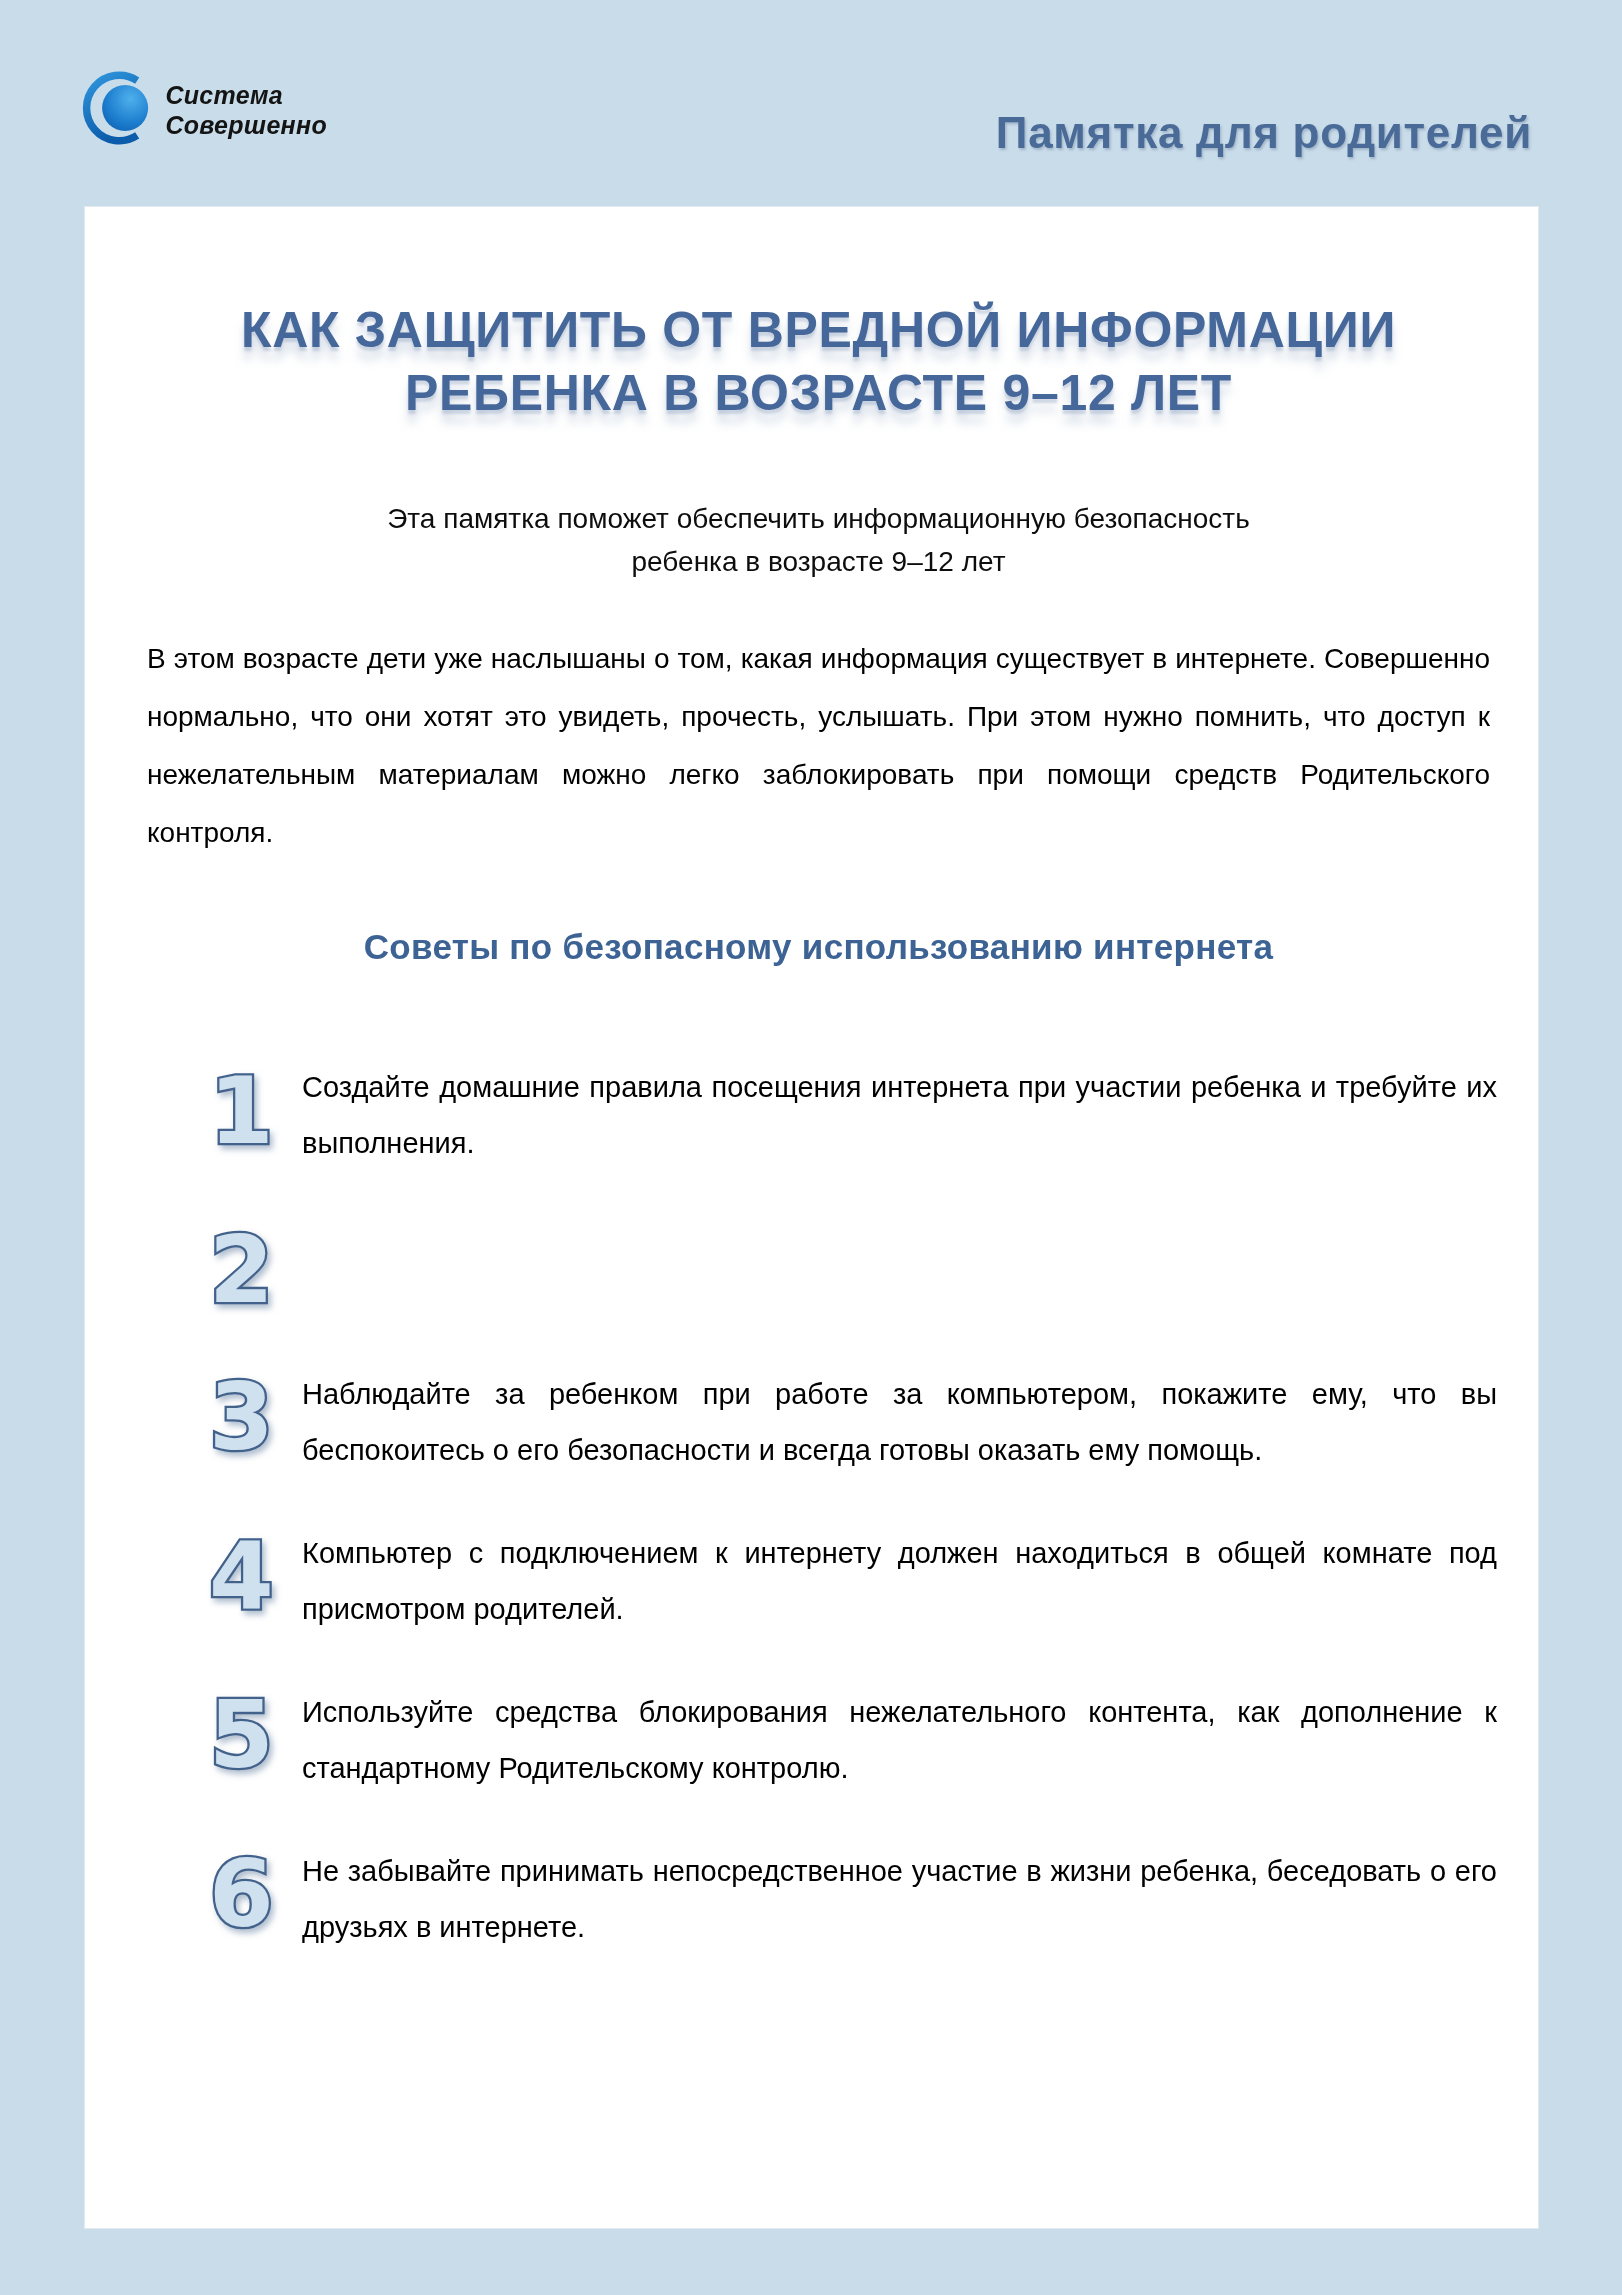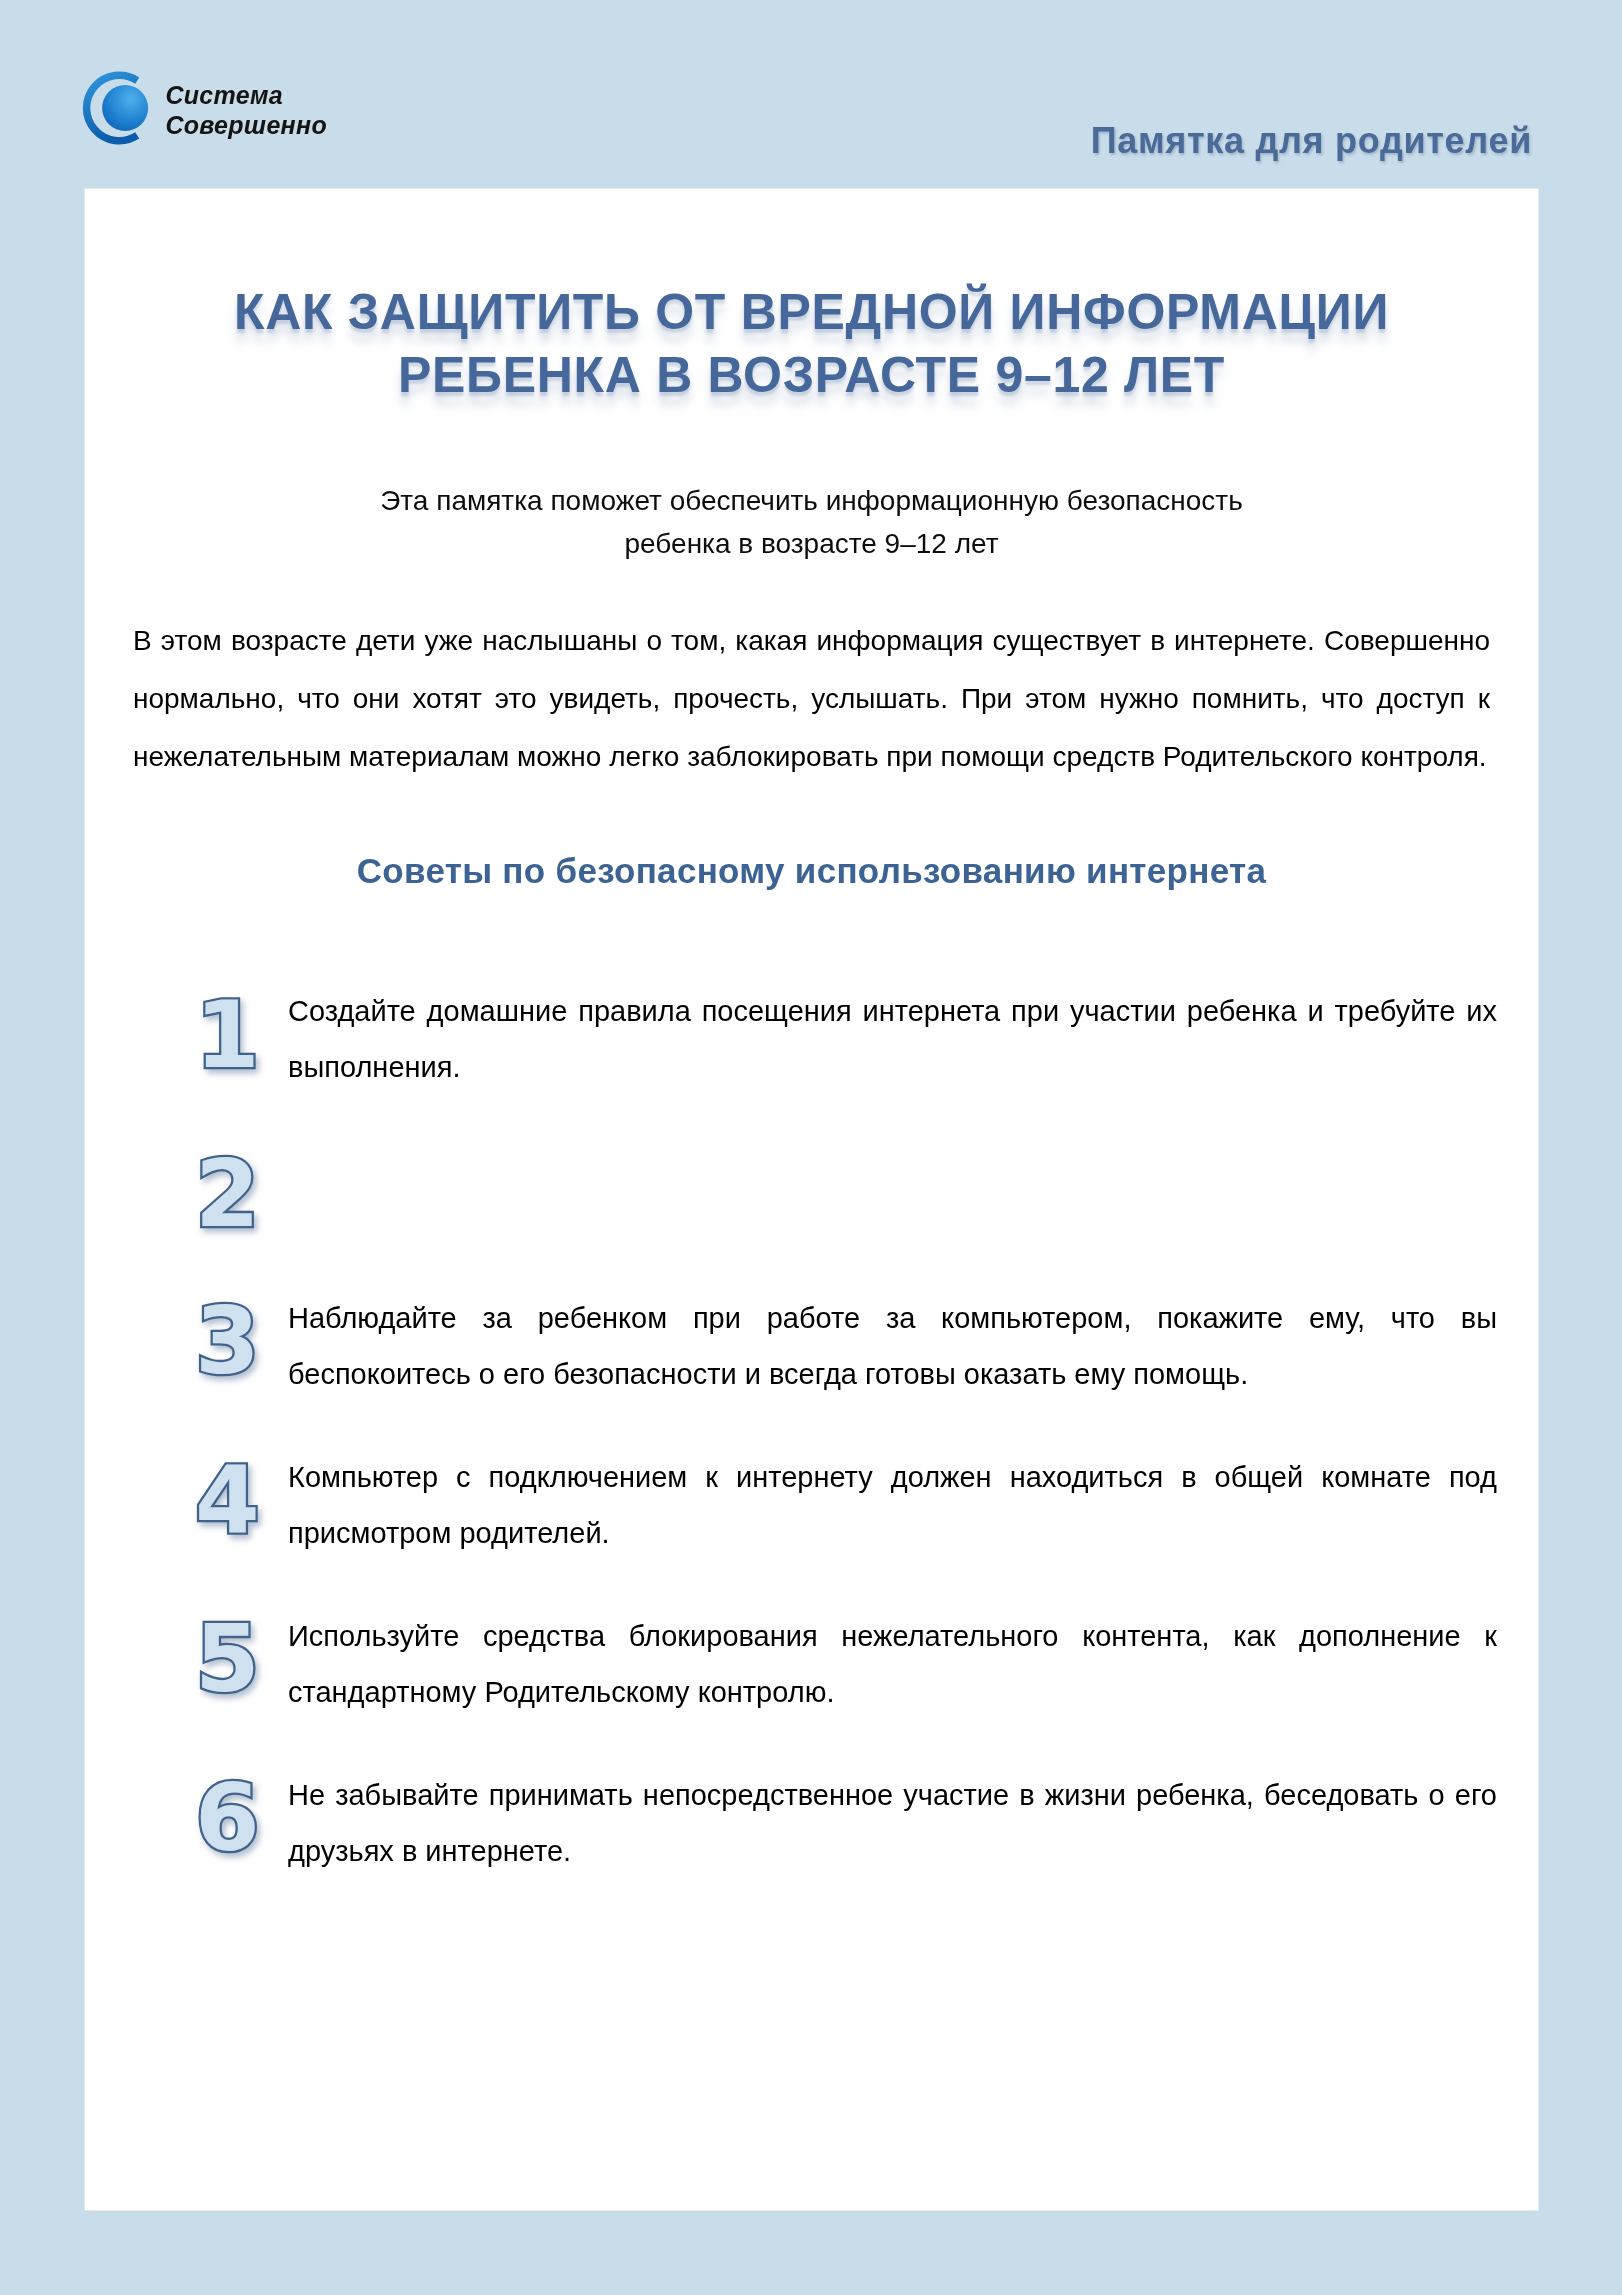--- a/index.html
+++ b/index.html
@@ -11,29 +11,29 @@
     overflow:hidden;
   }
   .page { position:absolute; inset:0; }
 
   
   .header { position:absolute; left:0; top:0; width:100%; height:206px; }
   .logo { position:absolute; left:82px; top:62px; display:flex; align-items:center; }
   .logo-mark { width:69px; height:92px; display:block; }
   .logo-text { margin-left:14.4px; margin-top:3.9px; font-weight:bold; font-size:25px; line-height:30px; color:#141414; letter-spacing:0.3px;font-style:italic; }
   .memo-label {
-    position:absolute; top:120px; right:90px;
-    font-size:36px; font-weight:bold; color:#4a6b97; letter-spacing:0.7px;
+    position:absolute; top:108px; right:90px;
+    font-size:44px; font-weight:bold; color:#4a6b97; letter-spacing:0.7px;
     text-shadow:1.3px 2px 2.6px rgba(110,132,162,0.45);
   }
 
   
   .card {
-    position:absolute; left:84px; top:188px; width:1455px; height:2023px;
-    background:#ffffff; border:0.7px solid #e3e9ee;
+    position:absolute; left:84px; top:206px; width:1455px; height:2023px;
+    background:#ffffff; border:0.7px solid #e3e9ee;padding-left:14px;
   }
 
   .doc-title {
     margin-top:92px; text-align:center;
     font-size:50px; line-height:63px; font-weight:bold; letter-spacing:0.7px;
     color:#45679a;
     text-shadow:0 3.9px 2.6px rgba(150,168,196,0.45), 0 13px 9.2px rgba(150,168,196,0.35);
   }
 
   .doc-subtitle {

